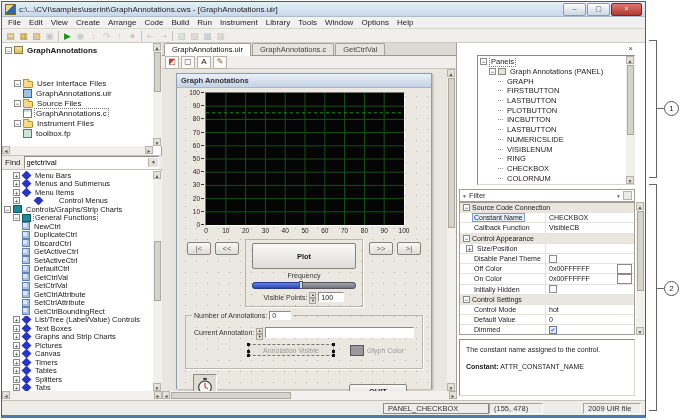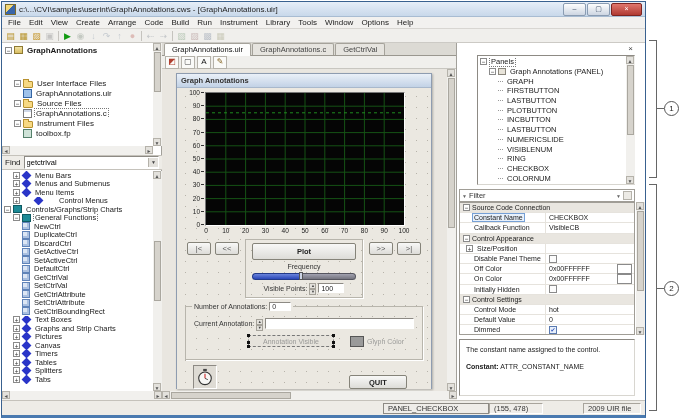--- a/index.html
+++ b/index.html
@@ -87,21 +87,21 @@
   .ylab::after{content:"";display:inline-block;width:3px;border-top:1px solid #333;vertical-align:2px;margin-left:1px;}
   #plot-wrap{width:200px;height:134px;border:1px solid #777;border-right-color:#fff;border-bottom-color:#fff;background:#050505;flex:none;box-sizing:border-box;}
   #xlabels{position:relative;height:9px;margin-left:20px;width:200px;flex:none;}
   .xlab{position:absolute;top:1px;font-size:6.5px;color:#222;transform:translateX(-50%);}
   #nav-block{display:flex;align-items:flex-start;margin-top:4px;flex:none;padding:0 2px;}
   .pbtn{background:linear-gradient(#f8f8f7,#dddcd8);border:1px solid #858379;border-radius:2px;
     font-size:7.5px;color:#555;display:flex;align-items:center;justify-content:center;box-sizing:border-box;}
   .navbtn{width:26px;height:13px;margin-top:3px;}
   #nav-frame{width:118px;margin:0 6px;border:1px solid #b8b5ac;box-shadow:1px 1px 0 #fff;padding:3px 6px 4px 6px;box-sizing:border-box;
     display:flex;flex-direction:column;align-items:center;}
-  #plot-btn{width:104px;height:17px;color:#222;font-weight:600;}
+  #plot-btn{width:104px;height:26px;color:#222;font-weight:600;}
   #freq-label{font-size:7px;color:#333;margin-top:3px;}
   #slider{width:104px;height:8px;margin-top:2px;display:flex;align-items:center;}
   #slider .fill{width:45%;height:7px;background:linear-gradient(#6a84dc,#2a47b8);border-radius:4px 0 0 4px;border:1px solid #223a8a;border-right:none;box-sizing:border-box;}
   #slider .thumb{width:4px;height:8px;background:#cdd4e4;border:1px solid #555;box-sizing:border-box;}
   #slider .rest{flex:1;height:7px;background:linear-gradient(#a2a2b0,#74747f);border-radius:0 4px 4px 0;border:1px solid #55555f;border-left:none;box-sizing:border-box;}
   #vp-row{display:flex;align-items:center;gap:2px;margin-top:3px;}
   #vp-row .lbl{font-size:7px;color:#333;}
   .spin{width:7px;height:10px;display:flex;flex-direction:column;flex:none;}
   .spin span{flex:1;background:#e3e1dc;border:1px solid #a5a29a;font-size:4px;line-height:4px;text-align:center;color:#444;box-sizing:border-box;}
   .inset{background:#fff;border:1px solid #8d8a84;border-right-color:#fff;border-bottom-color:#fff;box-sizing:border-box;}
@@ -322,20 +322,25 @@
               <span class="ic ic-fn"></span>
               <span class="tlabel">GetCtrlAttribute</span>
             </div>
             <div class="trow f" style="padding-left: 20px;">
               <span class="ic ic-fn"></span>
               <span class="tlabel">SetCtrlAttribute</span>
             </div>
             <div class="trow f" style="padding-left: 20px;">
               <span class="ic ic-fn"></span>
               <span class="tlabel">GetCtrlBoundingRect</span>
+            </div>
+            <div class="trow f" style="padding-left: 11px;">
+              <span class="exp">+</span>
+              <span class="ic ic-cat"></span>
+              <span class="tlabel">List/Tree (Label/Value) Controls</span>
             </div>
             <div class="trow f" style="padding-left: 11px;">
               <span class="exp">+</span>
               <span class="ic ic-cat"></span>
               <span class="tlabel">Text Boxes</span>
             </div>
             <div class="trow f" style="padding-left: 11px;">
               <span class="exp">+</span>
               <span class="ic ic-cat"></span>
               <span class="tlabel">Graphs and Strip Charts</span>

